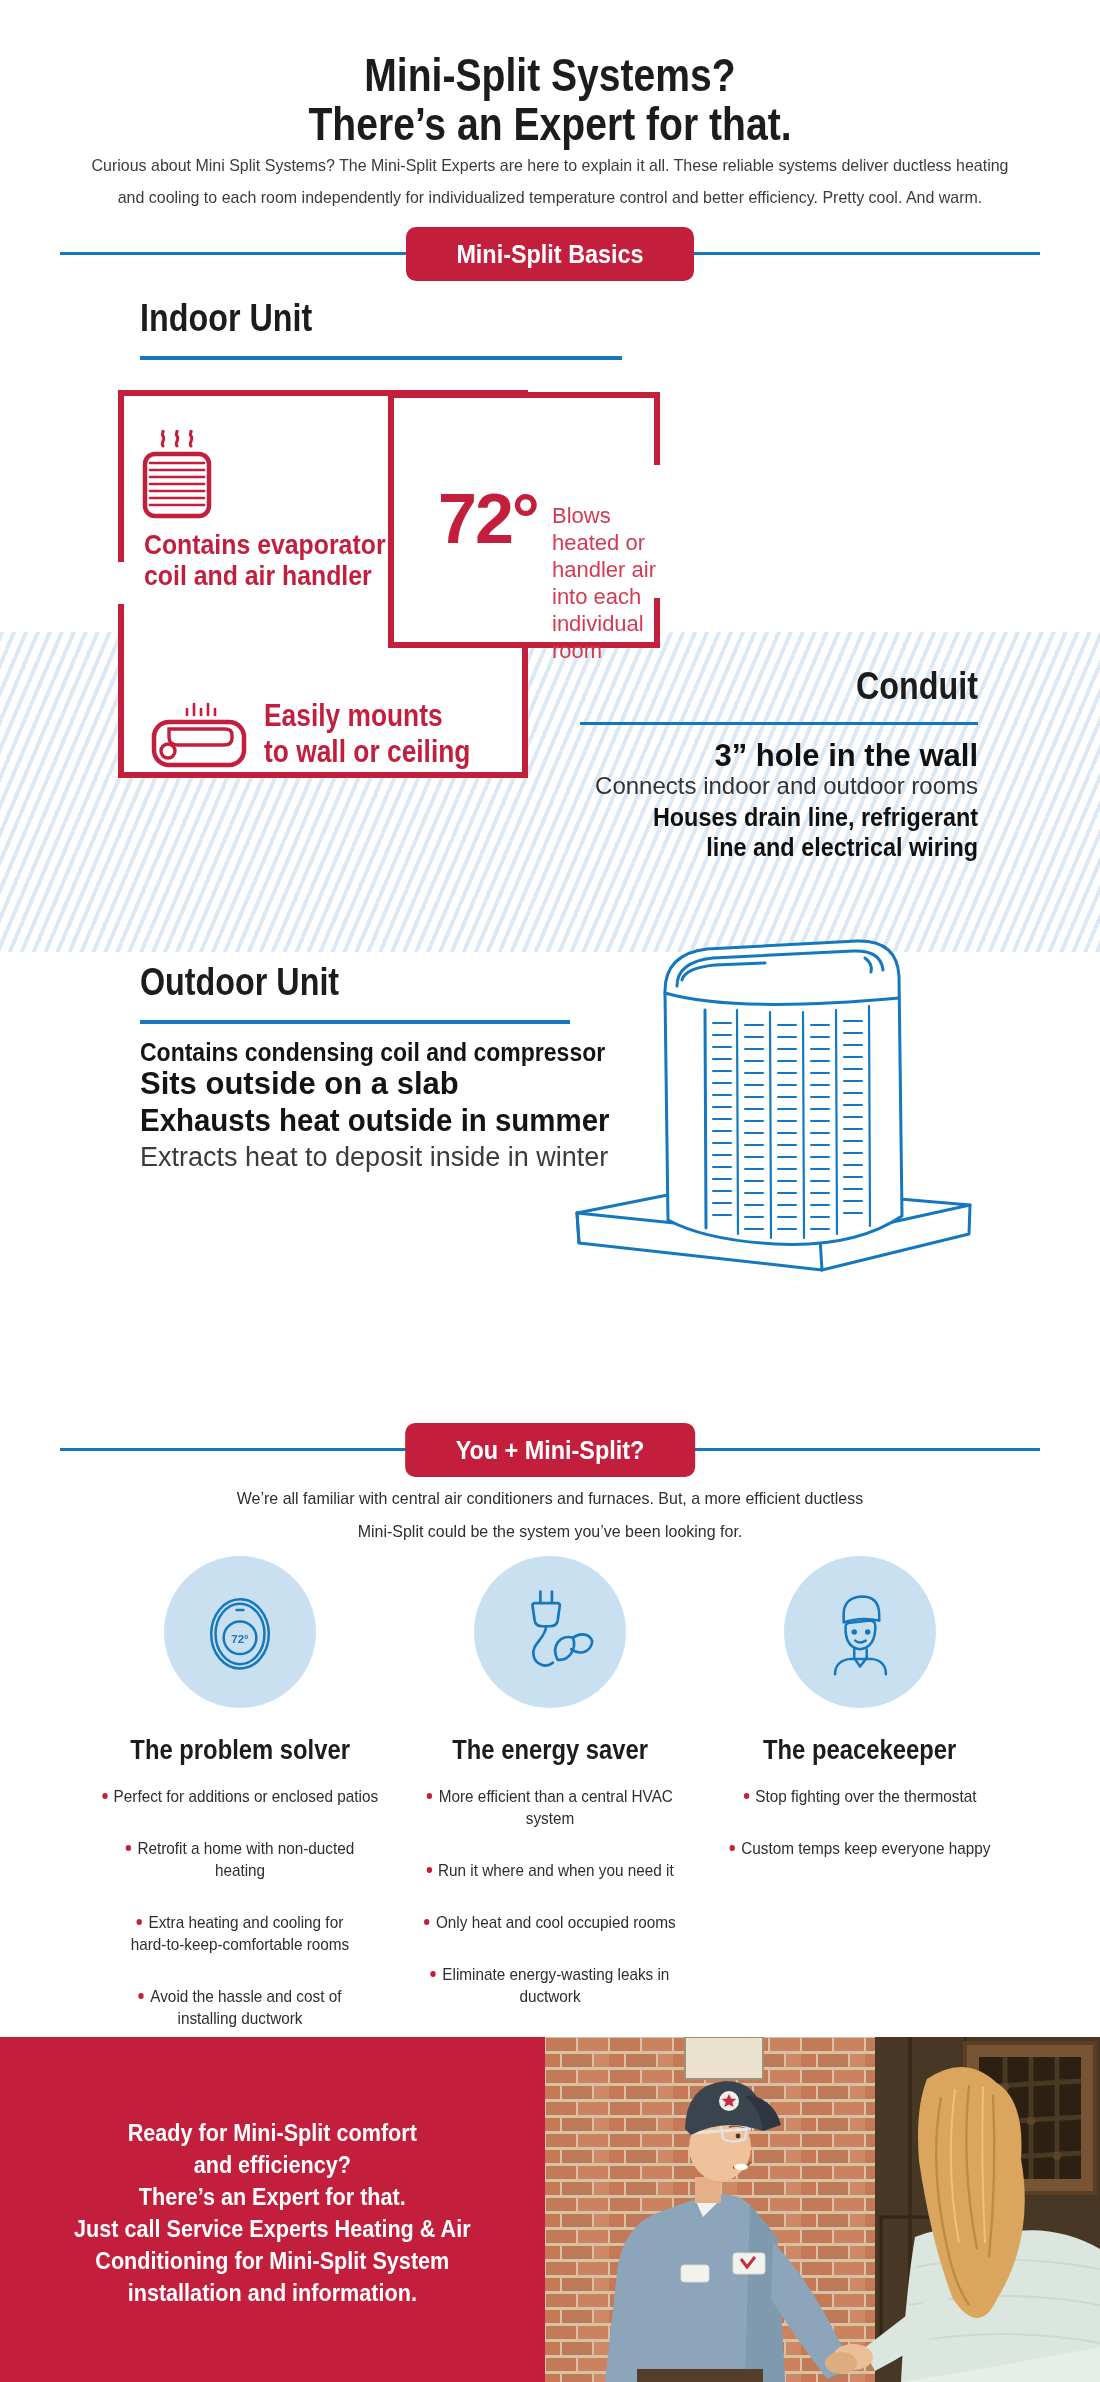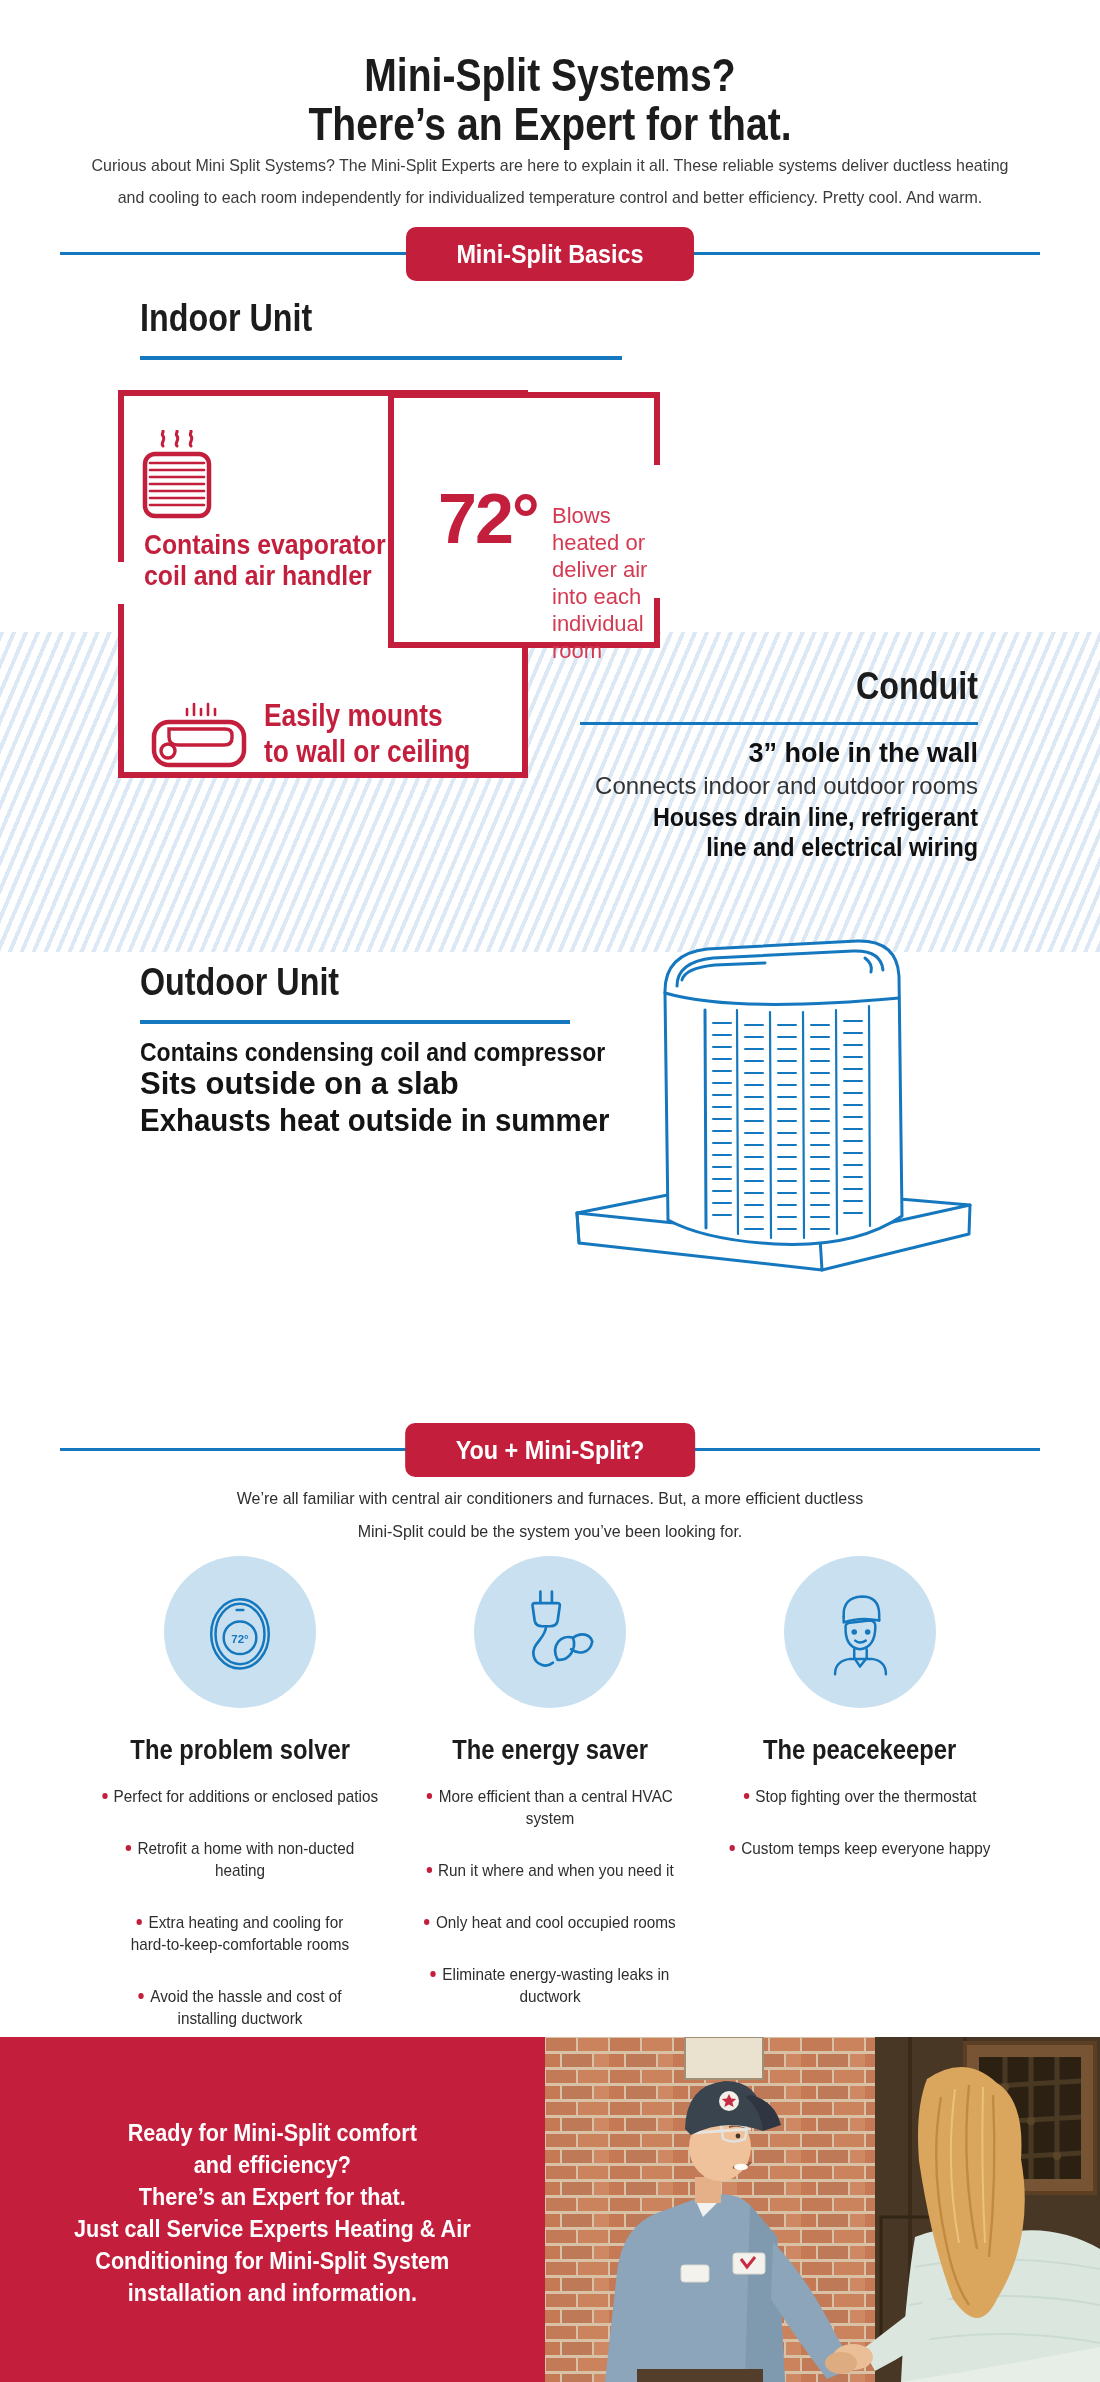--- a/index.html
+++ b/index.html
@@ -38,21 +38,21 @@
   .redtext{color:#c41e3d;font-weight:bold;}
 
   .evap-label{left:26px;top:140px;font-size:27px;line-height:31px;}
   .mount-label{left:146px;top:308px;font-size:31px;line-height:36px;}
   .temp-big{left:50px;top:92px;font-size:70px;font-weight:bold;color:#c41e3d;letter-spacing:-2px;line-height:70px;}
   .temp-desc{left:164px;top:110px;font-size:22px;line-height:27px;color:#d43a52;}
 
   
   .conduit-h{left:578px;top:666px;width:400px;text-align:right;z-index:2;}
   .conduit-underline{left:580px;top:722px;width:398px;height:3px;background:#1578be;z-index:2;}
-  .conduit-p1{left:578px;top:738px;width:400px;text-align:right;font-size:27px;font-weight:bold;color:#101010;z-index:2;}
+  .conduit-p1{left:578px;top:738px;width:400px;text-align:right;font-size:31px;font-weight:bold;color:#101010;z-index:2;}
   .conduit-p2{left:578px;top:772px;width:400px;text-align:right;font-size:24px;color:#333;z-index:2;}
   .conduit-p3{left:578px;top:802px;width:400px;text-align:right;font-size:26px;line-height:30px;font-weight:bold;color:#101010;z-index:2;}
 
   
   .out-p1{left:140px;top:1038px;font-size:25px;font-weight:bold;color:#141414;}
   .out-p2{left:140px;top:1066px;font-size:31px;font-weight:bold;color:#141414;}
   .out-p3{left:140px;top:1102px;font-size:32px;font-weight:bold;color:#141414;}
   .out-p4{left:140px;top:1142px;font-size:27px;color:#3b3b3b;}
 
   
@@ -151,39 +151,40 @@
   </div>
 
   <div class="abs boxB">
     <div class="seg" style="left:0;top:0;width:100%;height:6px;"></div>
     <div class="seg" style="left:0;top:0;width:6px;height:100%;"></div>
     <div class="seg" style="left:0;top:250px;width:100%;height:6px;"></div>
     <div class="seg" style="right:0;top:0;width:6px;height:73px;"></div>
     <div class="seg" style="right:0;top:206px;width:6px;height:50px;"></div>
     <div class="abs temp-big">72°</div>
     <div class="abs temp-desc">
-      <div>Blows heated or deliver air</div>
+      <div>Blows heated or handler air</div>
       <div>into each individual room</div>
     </div>
   </div>
 
   <div class="abs conduit-h h2 cdr">Conduit</div>
   <div class="abs conduit-underline"></div>
   <div class="abs conduit-p1">3” hole in the wall</div>
   <div class="abs conduit-p2">Connects indoor and outdoor rooms</div>
   <div class="abs conduit-p3 sx90r">
     <div>Houses drain line, refrigerant</div>
     <div>line and electrical wiring</div>
   </div>
 
   <div class="abs h2 cdl" style="left:140px;top:962px;z-index:2;">Outdoor Unit</div>
   <div class="abs underline" style="left:140px;top:1020px;width:430px;z-index:2;"></div>
   <div class="abs out-p1 sx92l">Contains condensing coil and compressor</div>
   <div class="abs out-p2">Sits outside on a slab</div>
   <div class="abs out-p3 sx92l">Exhausts heat outside in summer</div>
+  <div class="abs out-p4">Extracts heat to deposit inside in winter</div>
 
   <svg class="abs" style="left:565px;top:918px;z-index:2;" width="420" height="395" viewBox="0 0 420 395">
     <g stroke="#1578be" stroke-width="3" fill="none" stroke-linejoin="round" stroke-linecap="round">
 
       <polygon points="12,295 158,266 405,287 255,320" fill="#fff"></polygon>
       <polyline points="12,295 14,325 257,352 255,320"></polyline>
       <polyline points="405,287 404,316 257,352"></polyline>
       <line x1="14" y1="325" x2="12" y2="295"></line>
 
       <path d="M103,302 L100,75 Q99,36 142,31 L292,23 Q332,22 334,58 L337,298 Q290,330 210,326 Q140,322 103,302 Z" fill="#fff"></path>

